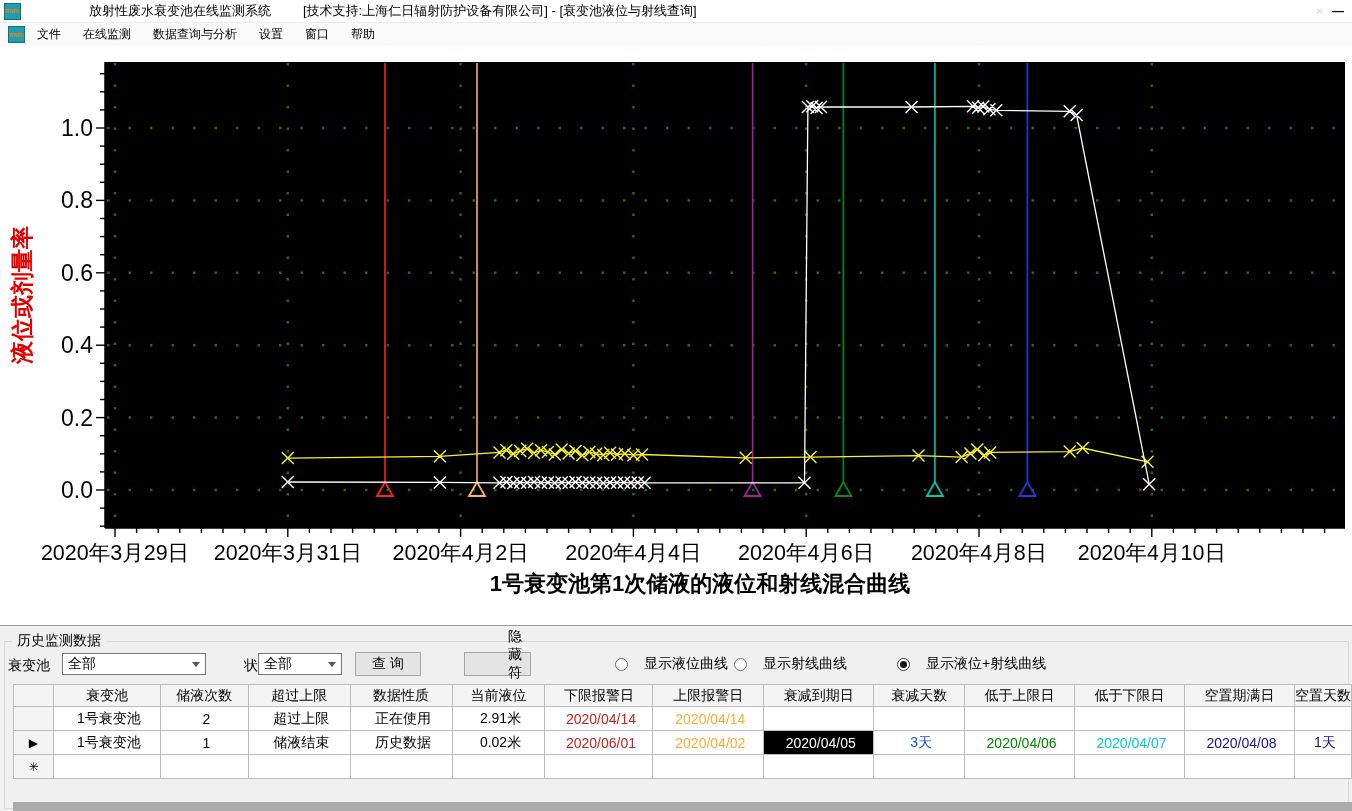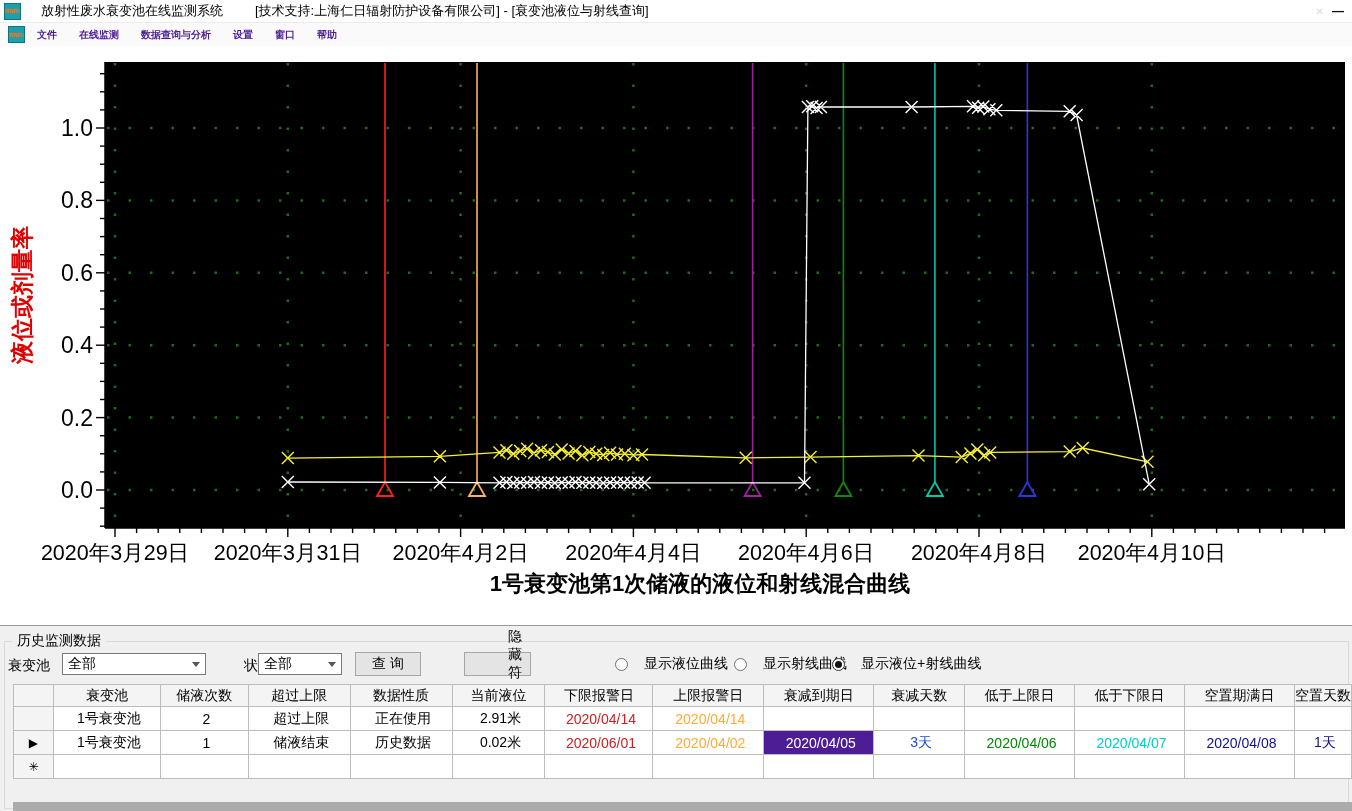--- a/index.html
+++ b/index.html
@@ -3,34 +3,34 @@
 <meta charset="utf-8">
 <style>
   html,body{margin:0;padding:0;}
   body{
     width:1352px;height:811px;position:relative;overflow:hidden;
     background:#ffffff;font-family:"Liberation Sans","DejaVu Sans",sans-serif;
     -webkit-font-smoothing:antialiased;
   }
   
   .titlebar{position:absolute;left:0;top:0;width:1352px;height:22px;background:#ffffff;
-    display:flex;align-items:center;border-bottom:1px solid #ececec;}
+    display:flex;align-items:center;border-bottom:1px solid #ececec;gap:48px;}
   .appicon{width:15px;height:15px;margin-left:4px;background:#1d9fae;border:1px solid #0c7480;
     color:#ff7a1a;font-size:6px;font-weight:bold;display:flex;align-items:center;justify-content:center;}
   .titletext{font-size:13px;color:#000;margin-left:20px;white-space:nowrap;}
   .titletext .doc{margin-left:32px;}
   .tb-controls{position:absolute;right:8px;top:0;height:22px;display:flex;align-items:center;gap:8px;}
   .btn-close-faint{color:#d9d9d9;font-size:10px;}
   .btn-min{color:#111;font-size:12px;font-weight:bold;}
   
   .menubar{position:absolute;left:0;top:23px;width:1352px;height:23px;background:#fafafa;
     display:flex;align-items:center;border-bottom:1px solid #d8d8d8;}
   .menuicon{width:15px;height:15px;margin-left:8px;background:#1d9fae;border:1px solid #0c7480;
     color:#ff7a1a;font-size:6px;font-weight:bold;display:flex;align-items:center;justify-content:center;}
-  .menuitem{font-size:10px;color:#4c1d95;padding:3px 10px;margin-left:2px;cursor:default;font-weight:bold;}
+  .menuitem{font-size:12px;color:#000000;padding:3px 10px;margin-left:2px;cursor:default;}
   
   .chartwrap{position:absolute;left:0;top:46px;width:1352px;height:579px;background:#ffffff;}
   .leftedge{position:absolute;left:2px;top:46px;width:7px;height:759px;background:#e8e8e8;
     border-left:1px solid #6f6f6f;border-right:1px solid #a8a8a8;}
   svg text{font-family:"Liberation Sans","DejaVu Sans",sans-serif;}
   
   .panel{position:absolute;left:0;top:625px;width:1352px;height:186px;background:#f0f0f0;
     border-top:1px solid #9a9a9a;}
   .groupbox{position:absolute;left:4px;top:15px;width:1343px;height:166px;border:1px solid #d9d9d9;}
   .grouplabel{position:absolute;left:12px;top:6px;background:#f0f0f0;padding:0 5px;font-size:14px;color:#000;}
@@ -48,21 +48,21 @@
   .radio.checked .rb{border-color:#333;}
   .radio.checked .rb::after{content:"";display:block;width:7px;height:7px;margin:2px;border-radius:50%;background:#141414;}
   
   .tablewrap{position:absolute;left:13px;top:684px;}
   table.grid{border-collapse:collapse;table-layout:fixed;background:#fff;border:1px solid #6e6e6e;}
   table.grid th, table.grid td{border:1px solid #bcbcbc;white-space:nowrap;overflow:hidden;
     font-size:14px;font-weight:normal;color:#000;}
   table.grid th{height:21px;background:#f4f4f4;text-align:center;padding:0;}
   table.grid td{height:23px;padding:0 0 0 4px;text-align:center;}
   table.grid td.rowhdr{background:#f4f4f4;padding:0;text-align:center;font-size:12px;}
-  table.grid td.sel{background:#4c1d95;color:#fff;}
+  table.grid td.sel{background:#000000;color:#fff;}
   .grayfill{position:absolute;left:13px;top:802px;width:1339px;height:9px;background:#ababab;}
 </style>
 </head>
 <body>
 
 <div class="titlebar">
   <div class="appicon">RNRi</div>
   <div class="titletext">
     <span>放射性废水衰变池在线监测系统</span><span class="doc">[技术支持:上海仁日辐射防护设备有限公司] - [衰变池液位与射线查询]</span>
   </div>
@@ -261,21 +261,21 @@
 
   <div id="radio-group">
       <div class="radio" style="left: 615px;">
         <span class="rb"></span>
         <span>显示液位曲线</span>
       </div>
       <div class="radio" style="left: 734px;">
         <span class="rb"></span>
         <span>显示射线曲线</span>
       </div>
-      <div class="radio checked" style="left: 832px; font-family: Liberation Mono, monospace;">
+      <div class="radio checked" style="left: 897px;">
         <span class="rb"></span>
         <span>显示液位+射线曲线</span>
       </div>
     </div>
 </div>
 
 <div class="tablewrap" id="table-container">
     <table class="grid">
       <colgroup>
         <col style="width:40px">

